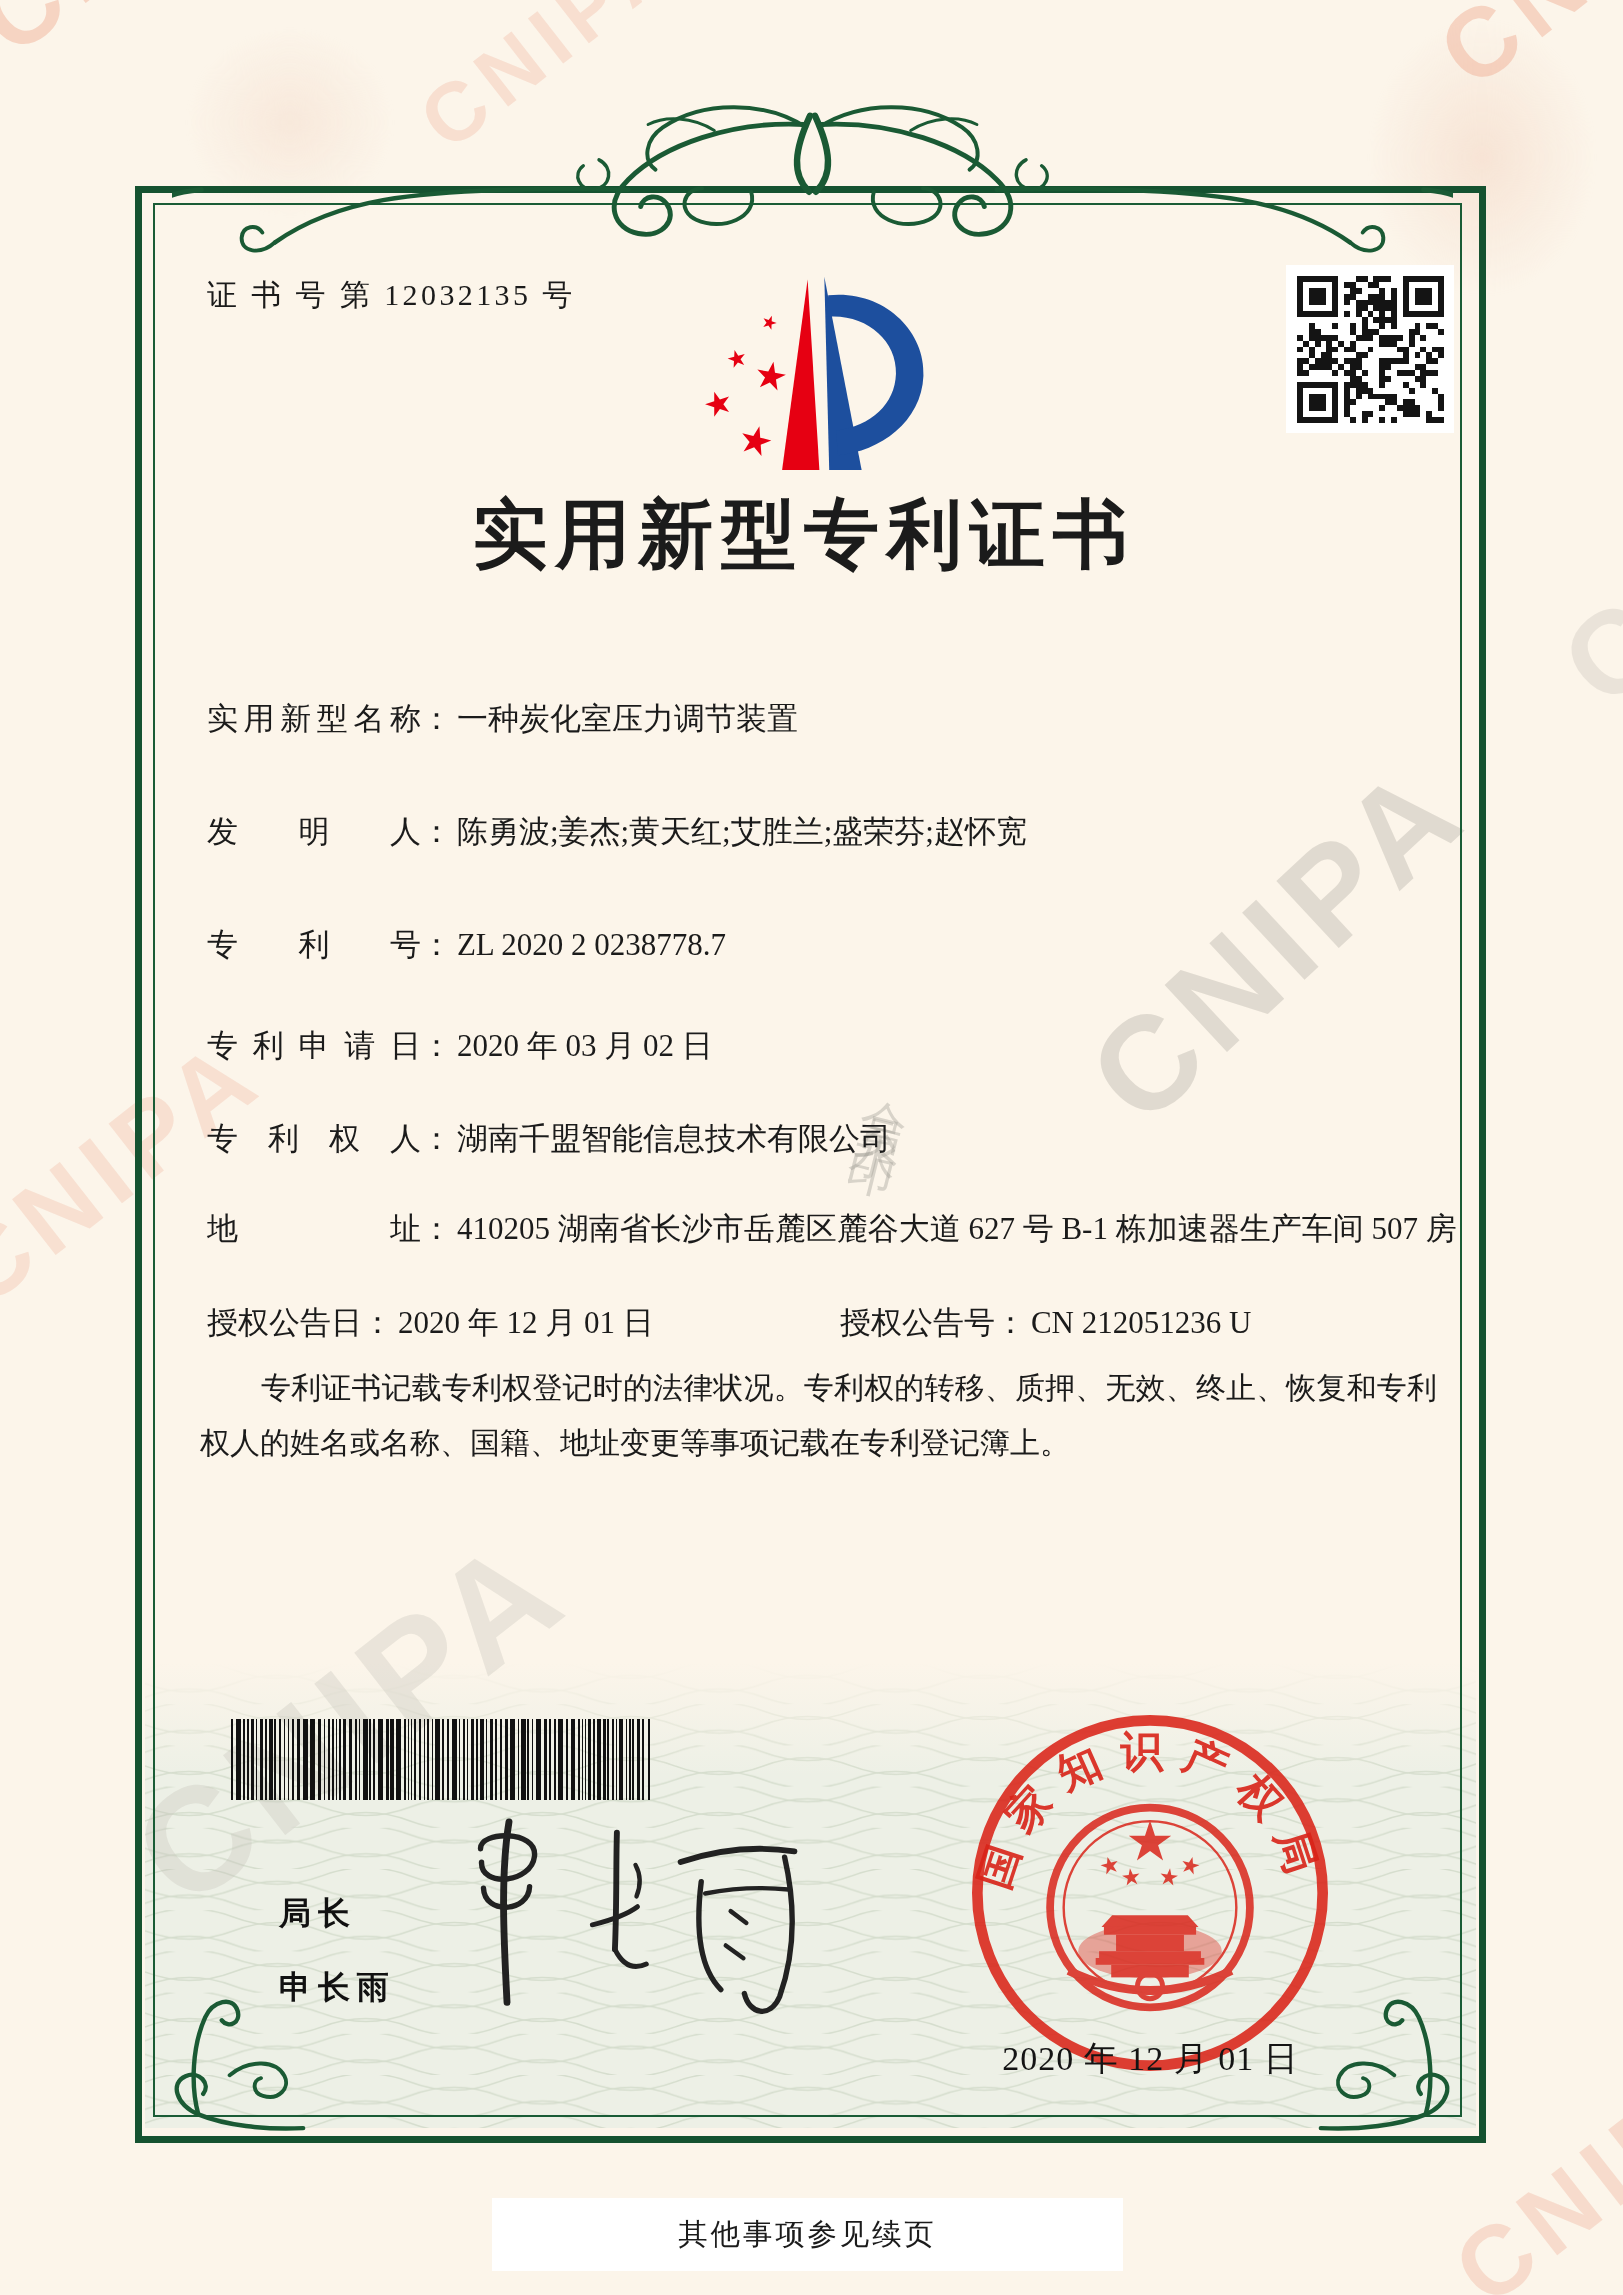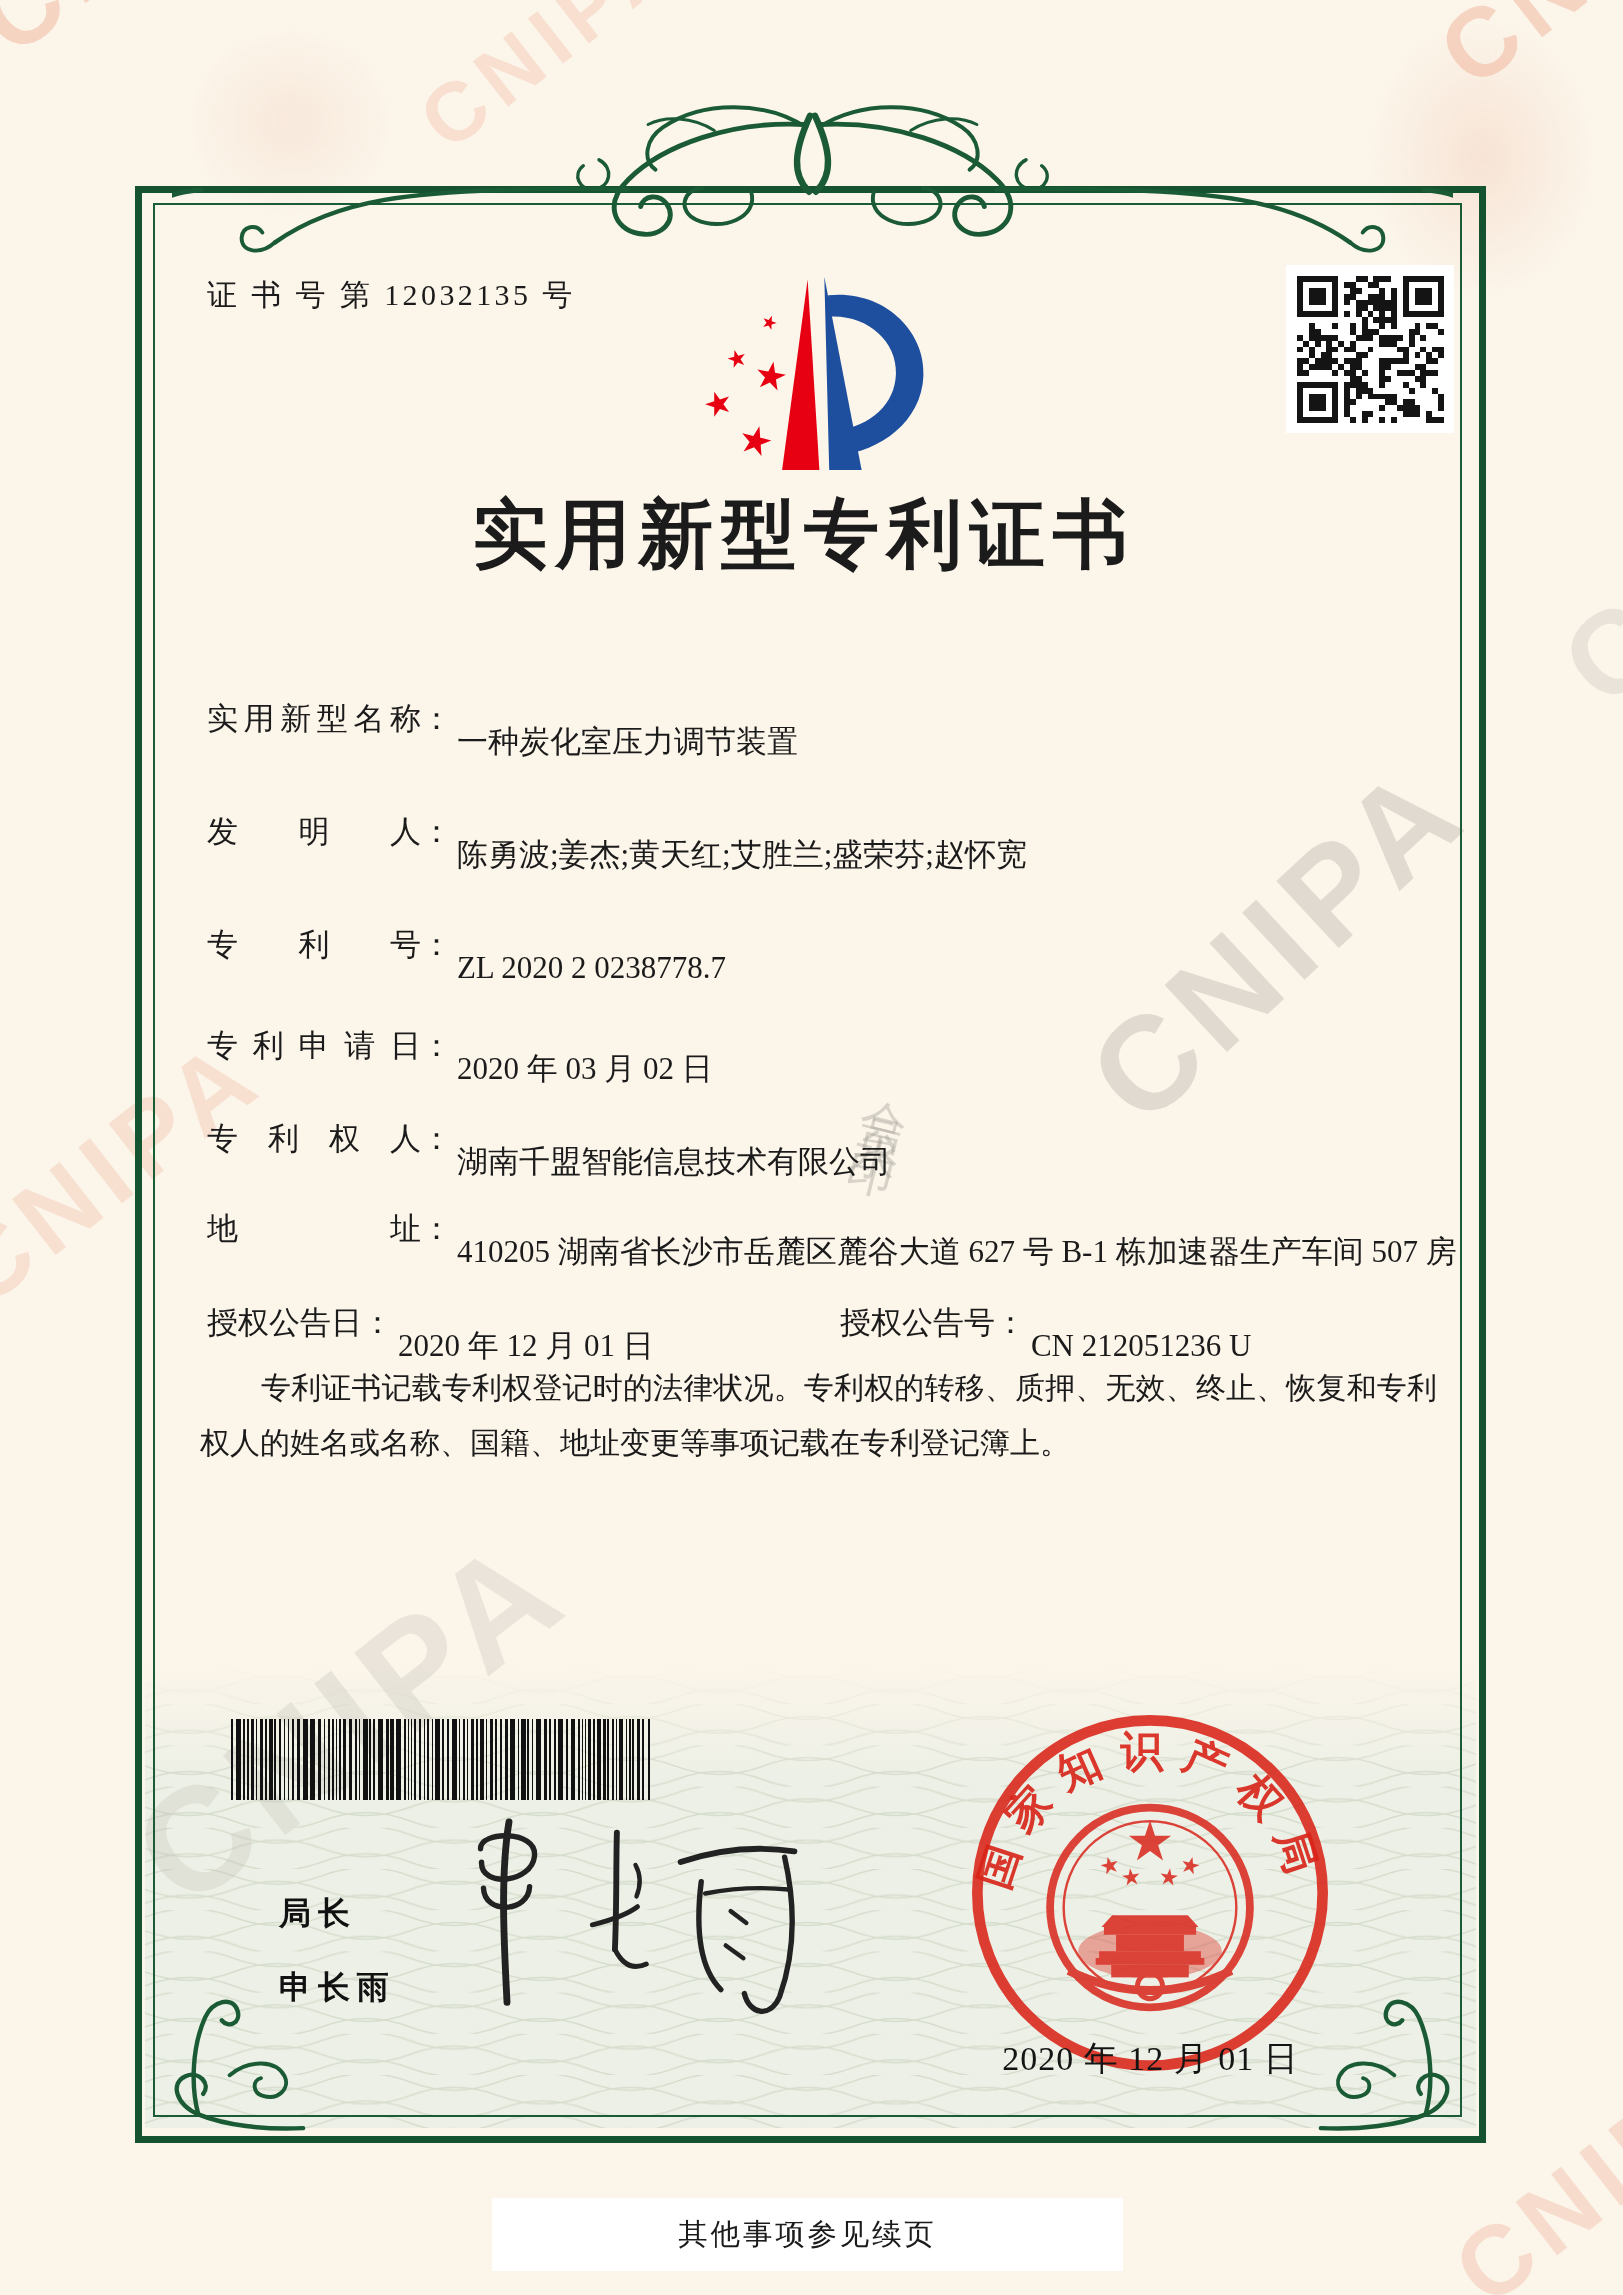--- a/index.html
+++ b/index.html
@@ -46,21 +46,21 @@
   .cert-number{position:absolute;left:207px;top:275px;font-size:30px;letter-spacing:3.4px;}
   .logo-box{position:absolute;left:682px;top:248px;}
   .qr-box{position:absolute;left:1286px;top:265px;width:168px;height:168px;background:#ffffff;
        display:flex;align-items:center;justify-content:center;}
   .doc-title{position:absolute;left:0;right:15px;top:485px;text-align:center;font-size:75px;
        font-weight:700;letter-spacing:7.9px;}
 
   .row{position:absolute;left:207px;font-size:31px;line-height:1.7;}
   .flabel{display:inline-flex;width:214px;justify-content:space-between;vertical-align:top;}
   .colon{vertical-align:top;}
-  .fvalue{display:inline-block;vertical-align:top;margin-left:4.9px;max-width:1011px;margin-top:23px;}
+  .fvalue{display:inline-block;vertical-align:top;margin-left:4.9px;max-width:1011px;}
   .r1{top:693px;} .r2{top:806px;} .r3{top:919px;} .r4{top:1020px;} .r5{top:1113px;}
   .r6{top:1203px;} .r7a{top:1297px;} .r7b{top:1297px;left:840px;}
   .r7a .flabel,.r7b .flabel{width:auto;text-align:right;}
 
   .paras{position:absolute;left:200px;top:1360px;width:1237px;font-size:30px;line-height:55px;
        text-align:justify;}
   .paras p{margin:0;text-indent:61px;}
 
   .barcode-box{position:absolute;left:231px;top:1719px;}
   .officer{position:absolute;left:244px;top:1892px;font-family:"Liberation Sans","DejaVu Sans",sans-serif;

